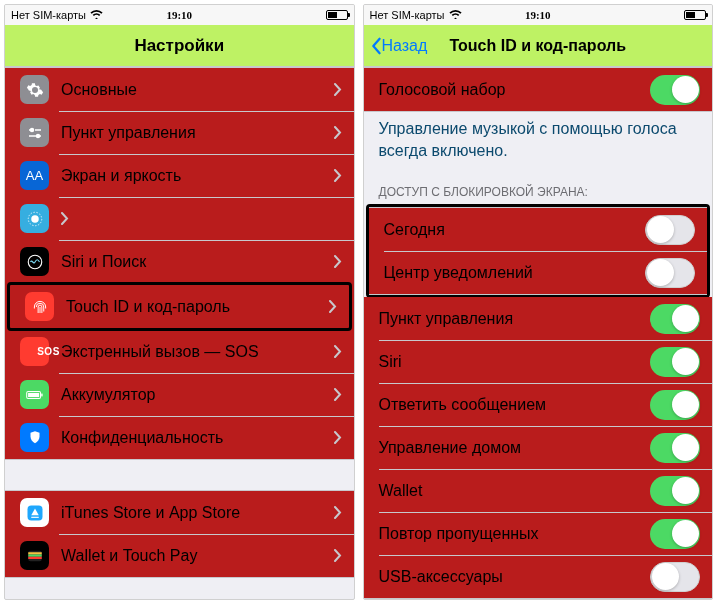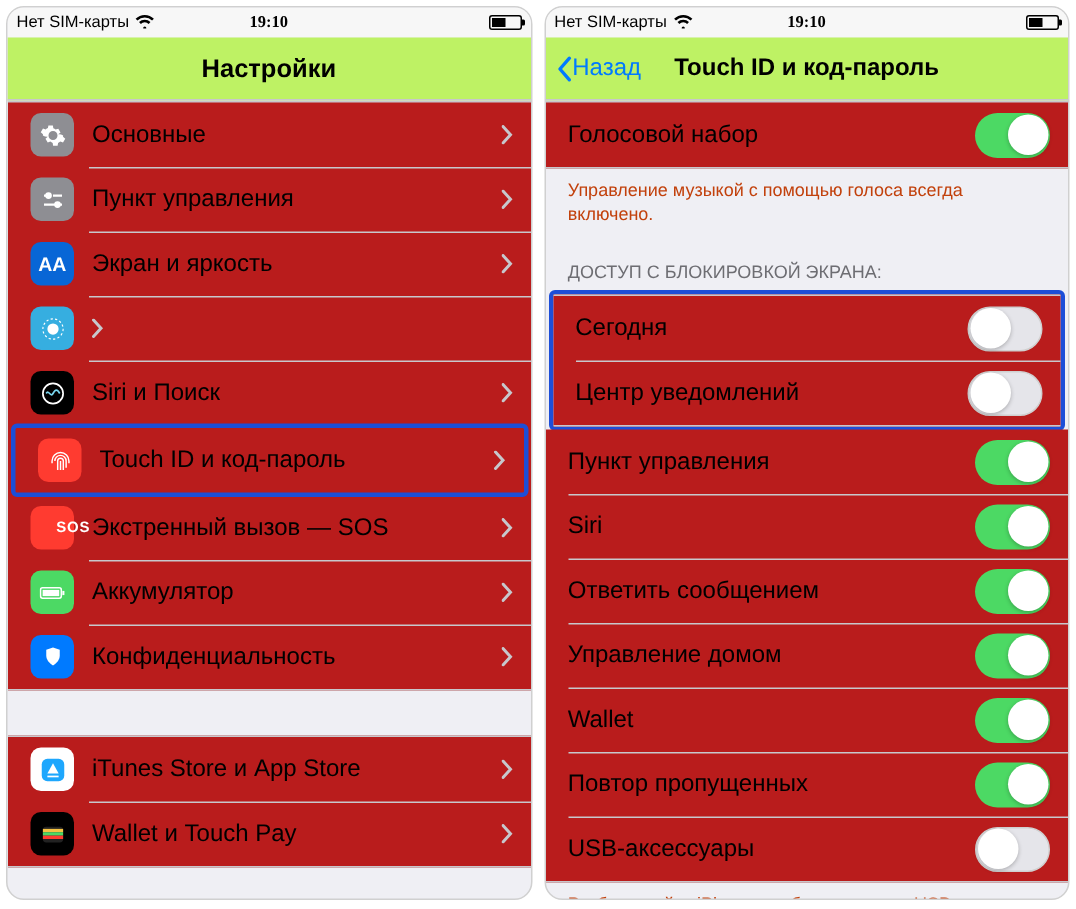--- a/index.html
+++ b/index.html
@@ -6,21 +6,21 @@
   body {
     background: #fff;
     font-family: -apple-system, "Helvetica Neue", Arial, sans-serif;
     display: flex;
     gap: 8px;
     padding: 4px;
   }
   .phone {
     width: 420px;
     border: 1px solid #d0d0d0;
-    border-radius: 12px;
+    border-radius: 2px;
     background: #efeff4;
     overflow: hidden;
     display: flex;
     flex-direction: column;
     height: 596px;
     justify-content: space-between;
   }
   .statusbar {
     height: 20px;
     background: #f7f7f7;
@@ -56,22 +56,22 @@
   .nav-back svg { width: 12px; height: 18px; }
   .scroll { flex: 1; overflow-y: auto; }
   .group-header {
     font-size: 12px;
     color: #6d6d72;
     padding: 14px 15px 6px;
     text-transform: uppercase;
     letter-spacing: 0;
   }
   .group-footer {
-    font-size: 12px;
-    color: #c2410c;
+    font-size: 16px;
+    color: #0c4a6e;
     padding: 6px 15px 10px;
     line-height: 1.35;
   }
   .spacer { height: 30px; }
   .list {
     background: #b91c1c;
     border-top: 1px solid #c8c7cc;
     border-bottom: 1px solid #c8c7cc;
   }
   .row {
@@ -112,21 +112,21 @@
   }
   .switch.on { background: #4cd964; }
   .switch.off { background: #e5e5ea; border:1px solid #d0d0d0;}
   .switch::after {
     content:""; position:absolute; width:27px; height:27px; border-radius:50%;
     background:#fff; top:1.5px; box-shadow:0 1px 3px rgba(0,0,0,.25);
   }
   .switch.on::after { right:1.5px; }
   .switch.off::after { left:1px; top:0.5px; }
   .highlight-box {
-    border: 3px solid #1d4ed8;
+    border: 3px solid #000000;
     border-radius: 4px;
     margin: -1px 2px;
   }
   .icon svg{width:18px;height:18px;}
   .battery {
     width:22px;height:10px;border:1px solid #000;border-radius:2px;position:relative;
   }
   .battery::after{content:"";position:absolute;right:-3px;top:2px;width:2px;height:4px;background:#000;border-radius:0 1px 1px 0;}
   .battery .fill{position:absolute;left:1px;top:1px;bottom:1px;width:45%;background:#000;}
   .wifi svg{width:13px;height:10px;}
@@ -180,21 +180,21 @@
           </div>
           <div class="row-label">Пункт управления</div>
           <span class="chev">
             <svg viewBox="0 0 8 13">
               <path d="M1 1l5 5.5L1 12" stroke="#c7c7cc" stroke-width="2" fill="none" stroke-linecap="round"></path>
             </svg>
           </span>
         </div>
         <div class="row with-icon">
           <div class="icon" style="background: rgb(8, 102, 214);">
-            <span style="color:#fff;font-size:13px;font-weight:700">AA</span>
+            <span style="color:#fff;font-size:13px;font-weight:400">AA</span>
           </div>
           <div class="row-label">Экран и яркость</div>
           <span class="chev">
             <svg viewBox="0 0 8 13">
               <path d="M1 1l5 5.5L1 12" stroke="#c7c7cc" stroke-width="2" fill="none" stroke-linecap="round"></path>
             </svg>
           </span>
         </div>
         <div class="row with-icon">
           <div class="icon" style="background: rgb(54, 174, 224);">

